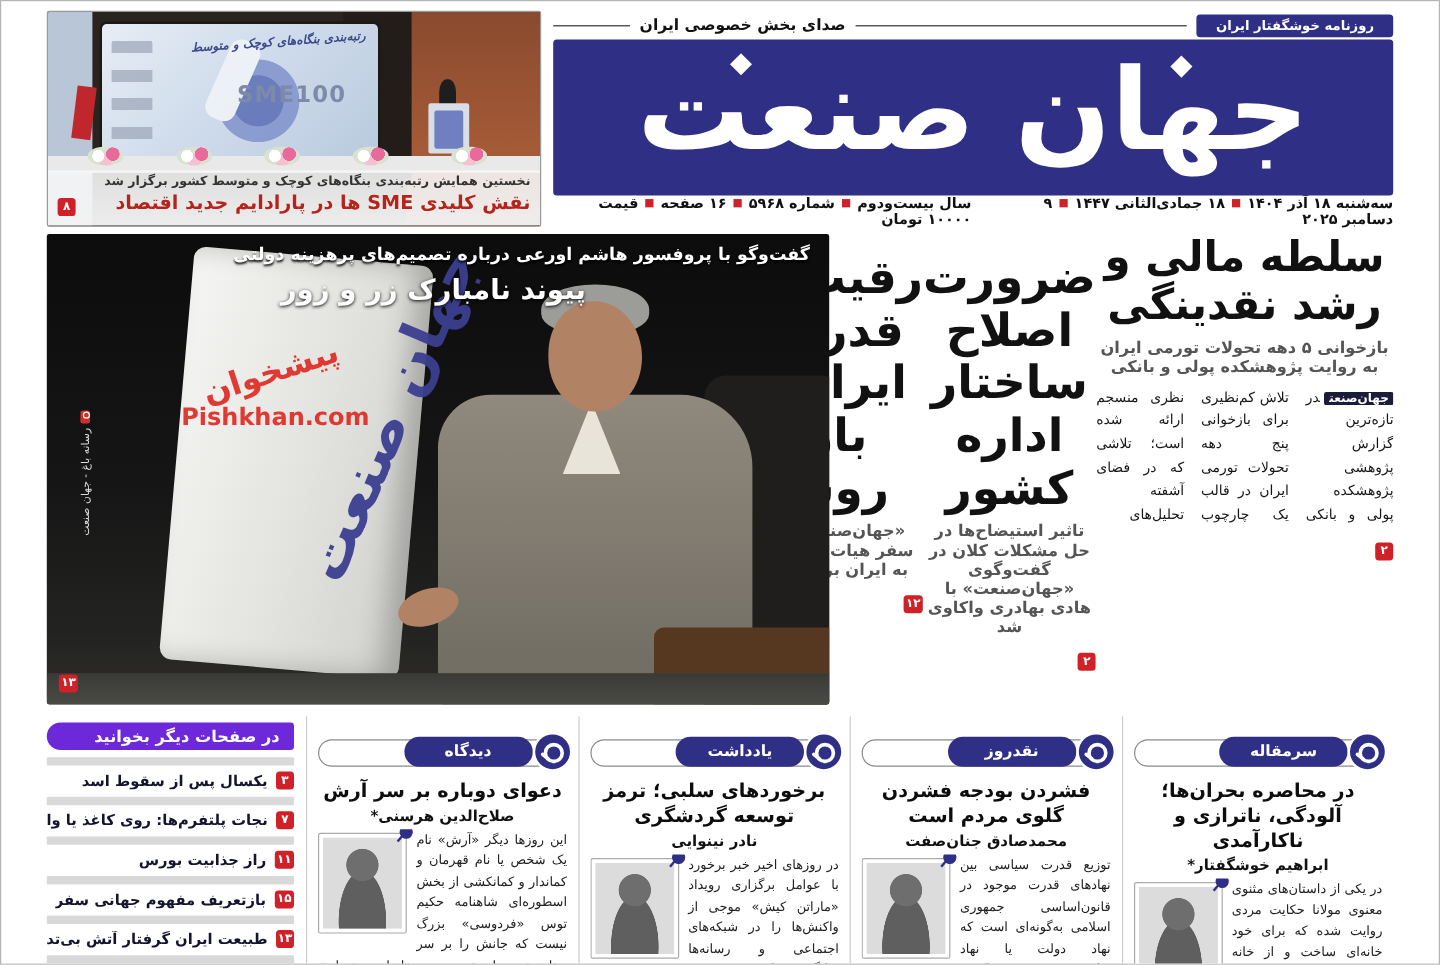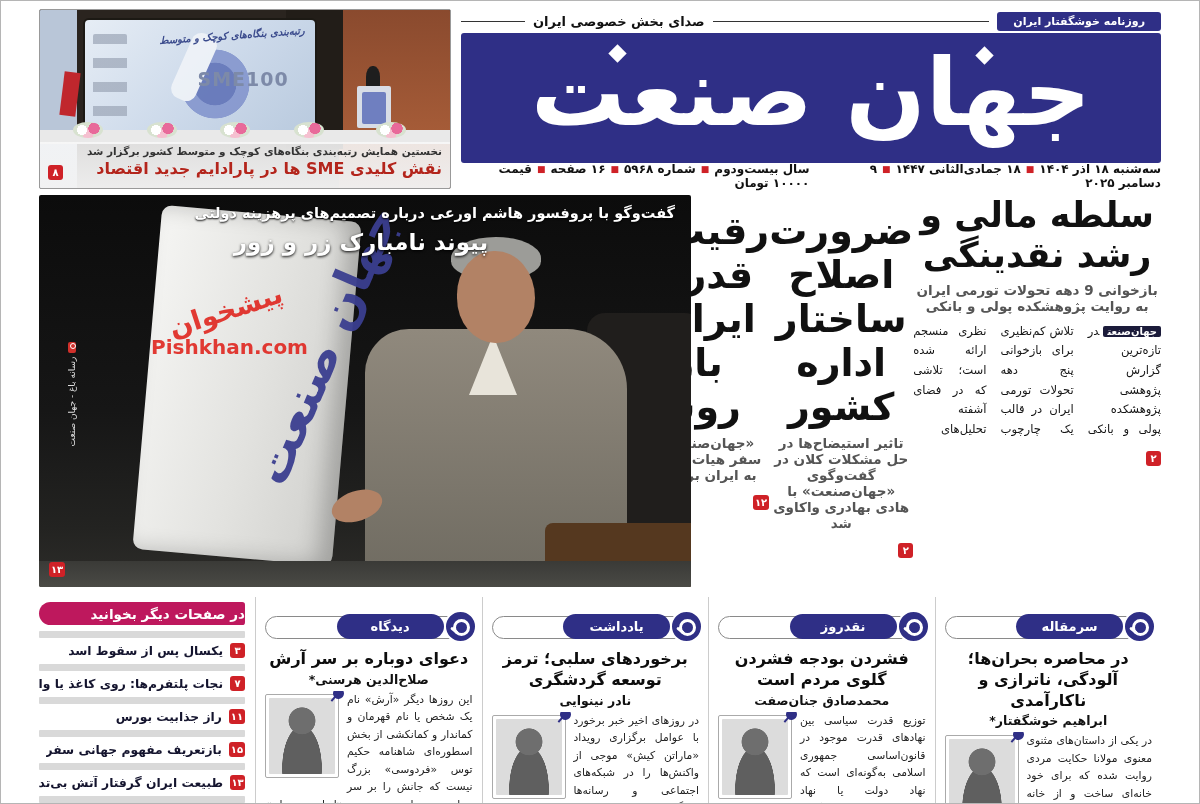--- a/index.html
+++ b/index.html
@@ -103,22 +103,22 @@
   .op-author{font-size:12.5px;font-weight:bold;text-align:center;margin-bottom:4px;}
   .op-body{font-size:10.8px;line-height:1.62;text-align:justify;color:#222;overflow:hidden;max-height:132px;}
   .portrait{float:left;width:74px;height:84px;background:#fff;border:1px solid #aaa;padding:3px;box-sizing:border-box;
             margin:3px 8px 2px 0;position:relative;border-radius:2px;}
   .portrait::before{content:"";position:absolute;inset:3px;border-radius:1px;
             background:radial-gradient(circle at 50% 30%,#6e6e6e 0 21%,transparent 22%),
                        radial-gradient(ellipse at 50% 92%,#5f5f5f 0 42%,transparent 43%),#dcdcdc;}
   .pin{position:absolute;right:-6px;top:-7px;width:11px;height:11px;background:#2f2f86;border-radius:3px 50% 50% 50%;transform:rotate(40deg);z-index:2;}
   .pin::after{content:"";position:absolute;left:4px;top:9px;width:2px;height:7px;background:#2f2f86;}
 
-  .op-header{background:#be185d;color:#fff;font-size:13.5px;font-weight:bold;height:23px;display:flex;align-items:center;
-             border-radius:12px 3px 3px 12px;margin-top:5px;}
+  .op-header{background:#6d28d9;color:#fff;font-size:13.5px;font-weight:bold;height:23px;display:flex;align-items:center;
+             padding-right:12px;border-radius:12px 3px 3px 12px;margin-top:5px;}
   .op-item-sep{height:7px;background:#d9d9d9;margin:6px 0 5px;border-radius:1px;}
   .op-item{display:flex;align-items:center;gap:7px;}
   .op-item-title{font-size:12.3px;font-weight:bold;color:#14142e;white-space:nowrap;overflow:hidden;}
 </style>
 </head>
 <body>
 
 <div class="page">
 
   <div class="header-row">
@@ -172,21 +172,21 @@
       <span class="pbadge tp-pagebadge">۸</span>
     </div>
   </div>
 
   <div class="middle">
 
     <div class="right-col">
 
       <div>
         <div class="a1-title">سلطه مالی و رشد نقدینگی</div>
-        <div class="a-sub">بازخوانی 9 دهه تحولات تورمی ایران به روایت پژوهشکده پولی و بانکی</div>
+        <div class="a-sub">بازخوانی ۵ دهه تحولات تورمی ایران به روایت پژوهشکده پولی و بانکی</div>
         <div class="a1-body">
           <span class="leadtag">جهان‌صنعت</span><span>در تازه‌ترین گزارش پژوهشی پژوهشکده پولی و بانکی تلاش کم‌نظیری برای بازخوانی پنج دهه تحولات تورمی ایران در قالب یک چارچوب نظری منسجم ارائه شده است؛ تلاشی که در فضای آشفته تحلیل‌های اقتصادی کشور، بیش از آنکه یک متن پژوهشی باشد، نوعی «بازگرداندن اقتصاد ایران به زبان تئوری» به‌شمار می‌آید. نویسنده گزارش با اتخاذ رویکردی روایی-تحلیلی در تلاش است داده‌ها و رویدادهای تاریخی را در قالب یک داستان اقتصادی قابل‌فهم قرار دهد؛ داستانی که نه بر تکرار آمار و نمودار بلکه بر پیوند میان متغیرها، روندها و سازوکارهای بنیادی استوار است. این نوع نگاه که در ادبیات اقتصادی ایران به‌شدت کمیاب است اهمیت ویژه‌ای دارد زیرا اغلب تحلیلگران داخلی به جای تبیین علمی پدیده‌ها، آمار را به ابزاری برای تایید مواضع سیاسی یا بازتولید برداشت‌های سطحی تبدیل کرده‌اند و در نتیجه فهم نظری تورم در ایران به حاشیه رانده شده است.</span>
         </div>
         <div class="badge-row">
           <span class="pbadge">۲</span>
         </div>
       </div>
       <hr class="rule">
 
       <div>

